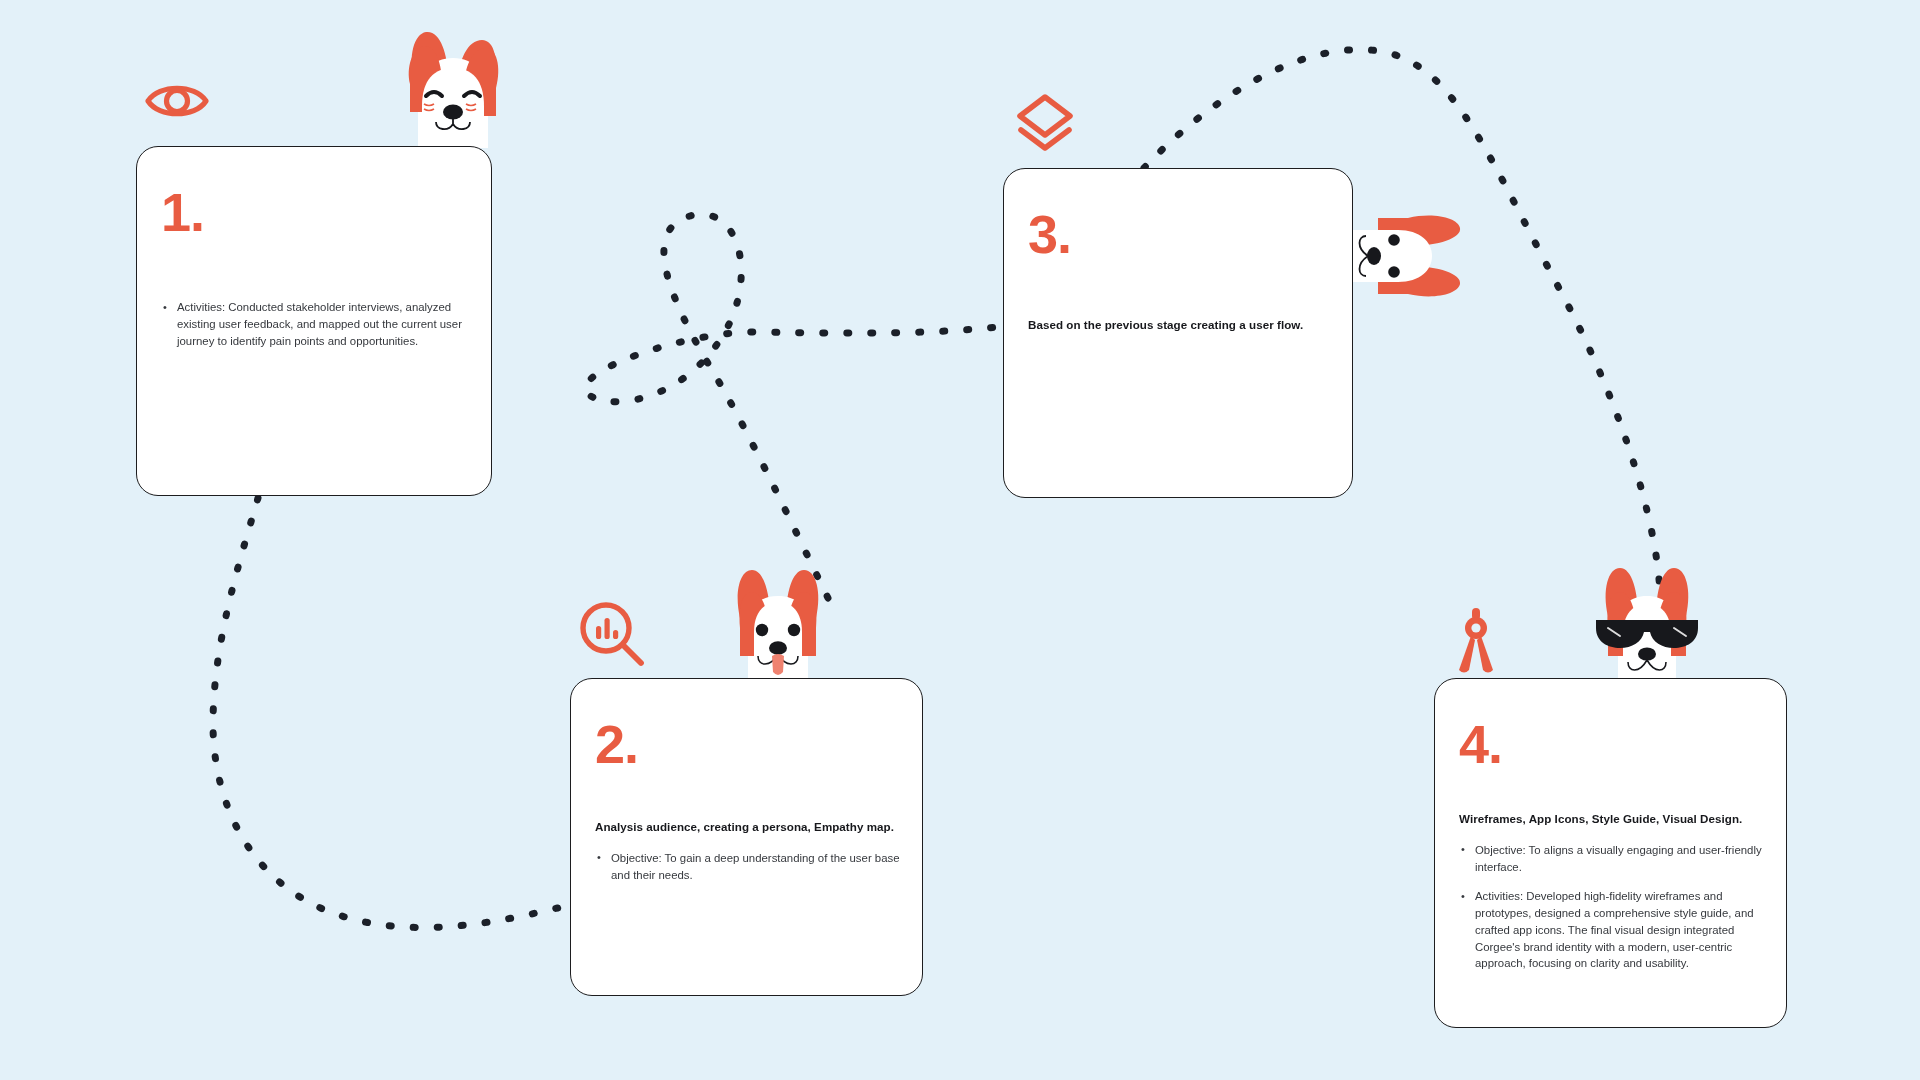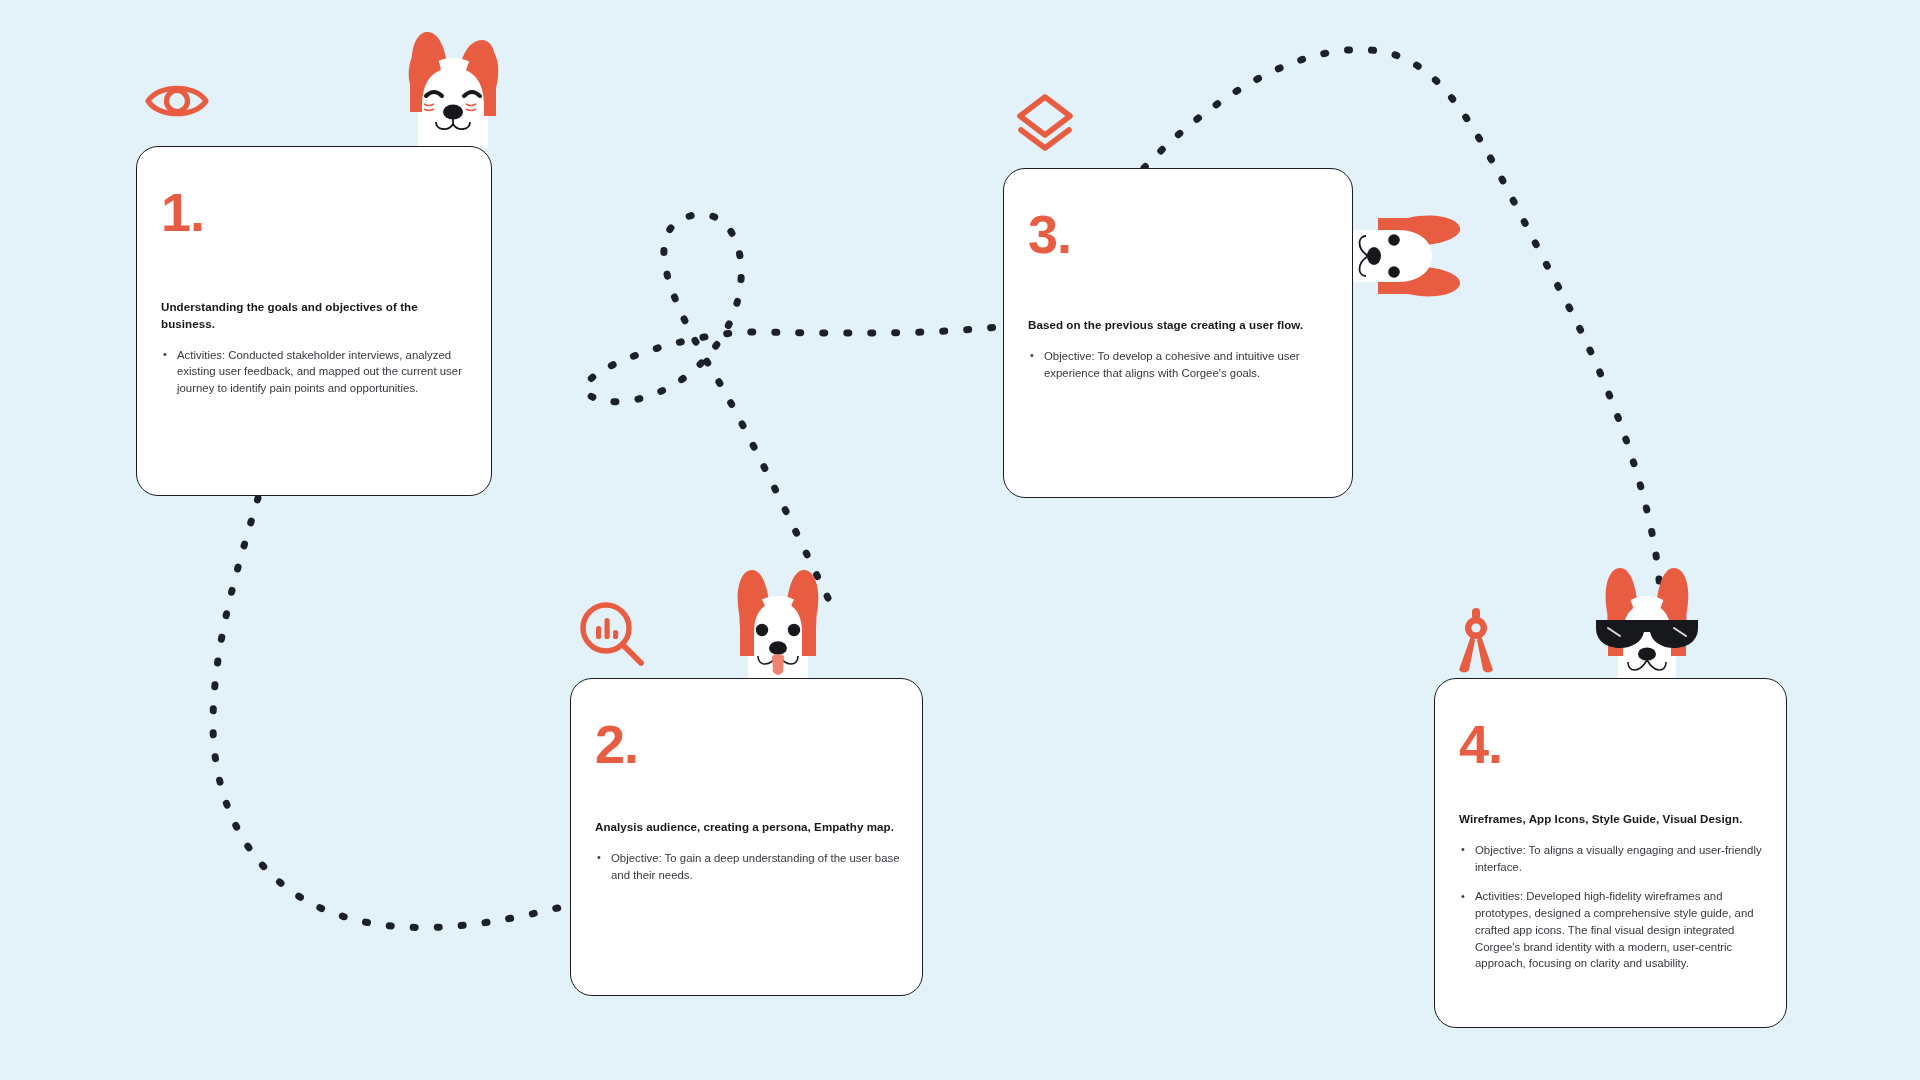--- a/index.html
+++ b/index.html
@@ -125,21 +125,20 @@
       <path d="M28 76 q 5 3 10 0 M 28 81 q 5 3 10 0" stroke="#e85c42" stroke-width="1.6" fill="none"></path>
       <path d="M70 76 q 5 3 10 0 M 70 81 q 5 3 10 0" stroke="#e85c42" stroke-width="1.6" fill="none"></path>
       <ellipse cx="57" cy="84" rx="10" ry="7.5" fill="#17181c"></ellipse>
       <path d="M57 90 L 57 96 M 57 96 C 52 104, 40 102, 40 94 M 57 96 C 62 104, 74 102, 74 94" fill="none" stroke="#17181c" stroke-width="1.8"></path>
     </svg>
   </div>
 
   <div class="card" style="left:136px; top:146px; width:356px; height:350px;">
     <div class="card-number" style="left:24px; top:38px;">1.</div>
     <div class="card-body" style="top:152px;">
-      <p class="card-heading">Understanding the goals and objectives of the business.</p>
       <ul class="bullets">
         <li>Activities: Conducted stakeholder interviews, analyzed existing user feedback, and mapped out the current user journey to identify pain points and opportunities.</li>
       </ul>
     </div>
   </div>
 
   <div class="deco-icon" style="left:578px; top:600px;">
     <svg width="70" height="70" viewBox="0 0 70 70">
       <circle cx="28" cy="28" r="23" fill="none" stroke="#e85c42" stroke-width="5.4"></circle>
       <rect x="18" y="26" width="5.2" height="13" rx="2.6" fill="#e85c42"></rect>
@@ -192,21 +191,20 @@
       <ellipse cx="22" cy="48" rx="7" ry="9" fill="#17181c"></ellipse>
       <path d="M16 48 C 4 40, 6 28, 14 28 M 16 48 C 4 56, 6 68, 14 68" fill="none" stroke="#17181c" stroke-width="1.8"></path>
     </svg>
   </div>
 
   <div class="card" style="left:1003px; top:168px; width:350px; height:330px;">
     <div class="card-number" style="left:24px; top:38px;">3.</div>
     <div class="card-body" style="top:148px;">
       <p class="card-heading">Based on the previous stage creating a user flow.</p>
       <ul class="bullets">
-        <li>Objective: To develop a cohesive and intuitive user experience that aligns with Corgee's goals.</li>
       </ul>
     </div>
   </div>
 
   <div class="deco-icon" style="left:1452px; top:608px;">
     <svg width="48" height="68" viewBox="0 0 48 68">
       <rect x="20" y="0" width="8" height="12" rx="4" fill="#e85c42"></rect>
       <circle cx="24" cy="20" r="11" fill="#e85c42"></circle>
       <circle cx="24" cy="20" r="4.6" fill="#e3f1f9"></circle>
       <path d="M19 28 L 7 62 q 5 5 10 0 L 23 32 Z" fill="#e85c42"></path>

